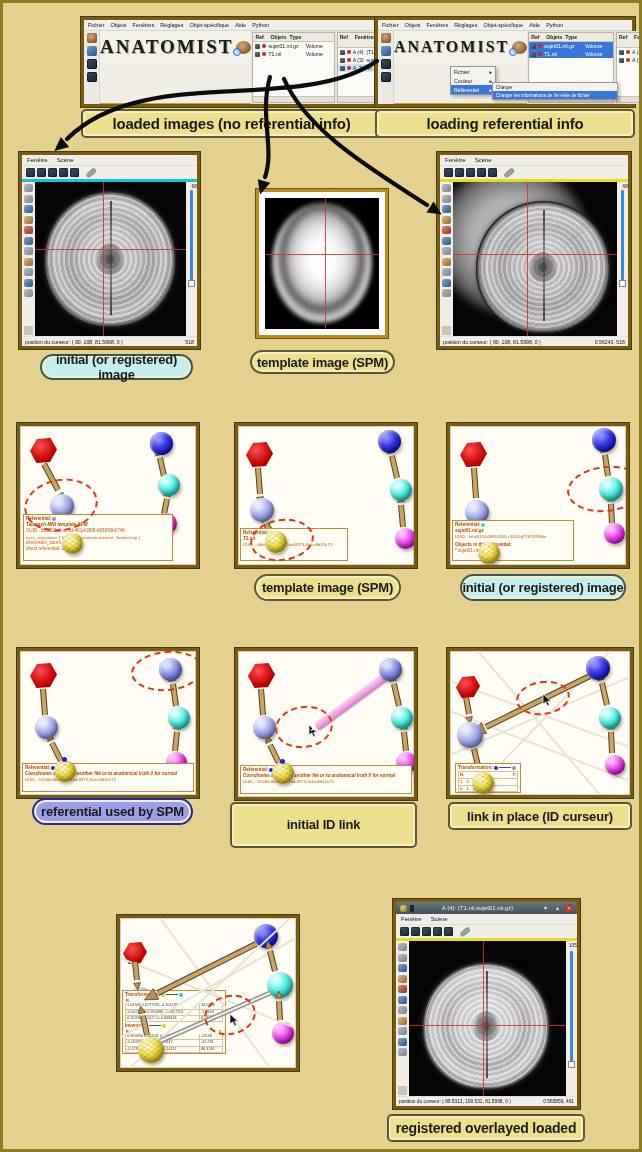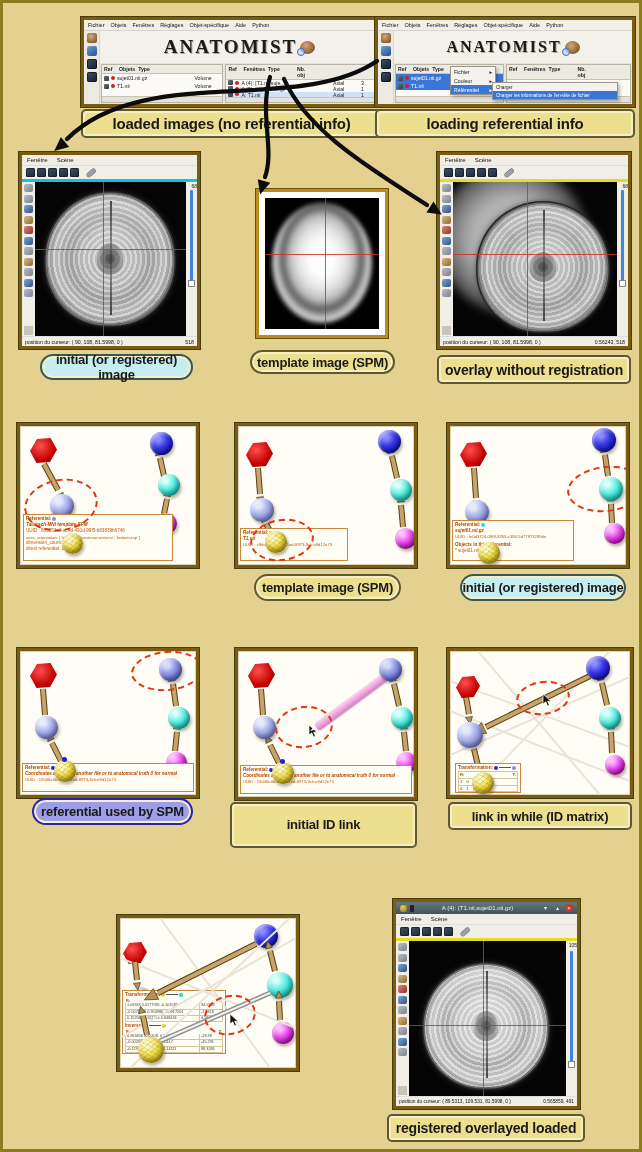--- a/index.html
+++ b/index.html
@@ -22,21 +22,21 @@
   
   .amenubar{height:10px;display:flex;gap:6px;align-items:center;padding:0 4px;font-size:5.5px;color:#111;
             background:#f2efe9;border-bottom:1px solid #d8d4ca;}
   .abody{display:flex;height:calc(100% - 11px);}
   .aicons{width:15px;background:#eceae2;border-right:1px solid #d8d4ca;display:flex;flex-direction:column;
           align-items:center;gap:3px;padding-top:2px;}
   .aicon{width:10px;height:10px;border-radius:2px;display:block;}
   .aicon.i1{background:radial-gradient(circle at 40% 35%,#d2a878,#8a5f2e 75%);}
   .aicon.i2{background:linear-gradient(145deg,#6f9fd8,#2a4f86);}
   .aicon.i3,.aicon.i4{background:linear-gradient(145deg,#3d5166,#141f2c);box-shadow:inset 0 0 0 1px #0008;}
-  .amain{flex:1;display:flex;flex-direction:column;min-width:0;}
+  .amain{flex:1;display:flex;flex-direction:row;min-width:0;}
   .alogo{height:32px;display:flex;align-items:center;justify-content:center;background:#f4f1ea;}
   .alogo .txt{font-family:"Liberation Serif",serif;font-weight:bold;font-size:19px;letter-spacing:2px;color:#1b1b1b;
               text-shadow:1px 1px 0 rgba(90,80,60,.45);}
   .lbrain{width:15px;height:13px;border-radius:50%;background:radial-gradient(circle at 40% 35%,#d2a878,#8a5f2e 70%);
           margin-left:3px;position:relative;}
   .lbrain::after{content:"";position:absolute;left:-3px;bottom:-2px;width:6px;height:6px;border:1.5px solid #2a6fd8;
           border-radius:50%;background:rgba(180,210,250,.6);}
   .alists{flex:1;display:flex;gap:2px;padding:1px;background:#e7e4dc;min-height:0;}
   .panel{background:#fbfaf7;border:1px solid #b9b4a6;display:flex;flex-direction:column;font-size:5.2px;
          color:#222;min-width:0;overflow:hidden;}
@@ -451,23 +451,20 @@
         <span class="sval">68</span>
         <div class="strack" style="top:8px;height:92px"></div>
         <div class="sthumb" style="top:98px"></div>
       </div>
     </div>
     <div class="vstatus">
       <span>position du curseur: ( 90, 108, 81.5998, 0 )</span>
       <span>0.56243, 518</span>
     </div>
   </div>
-  <div class="cap" style="left:434px;top:352px;width:194px;height:29px">
-    <div>overlay without registration</div>
-  </div>
 
   <div class="gwin" style="left:14px;top:420px;width:182px;height:145px">
     <svg class="glayer" viewBox="0 0 176 139">
       <g class="ar">
           <line class="bg" x1="24" y1="38" x2="38" y2="64"></line>
           <line x1="24" y1="38" x2="38" y2="64"></line>
           <polygon points="0,-3.5 7,0 0,3.5" transform="translate(40,68) rotate(62)"></polygon>
         </g>
       <g class="ar">
           <line class="bg" x1="52" y1="112" x2="46" y2="94"></line>
@@ -714,21 +711,21 @@
       <div class="mrow hdr">
           <span>R:</span>
           <span>T:</span>
         </div>
       <div class="mrow">1 0 0 0</div>
       <div class="mrow">0 1 0 0</div>
       <div class="mrow">0 0 1 0</div>
     </div>
   </div>
   <div class="cap" style="left:445px;top:799px;width:184px;height:28px;font-size:13px">
-    <div>link in while (ID matrix)</div>
+    <div>link in place (ID curseur)</div>
   </div>
 
   <div class="gwin" style="left:114px;top:912px;width:182px;height:156px">
     <svg class="glayer top" viewBox="0 0 176 150">
       <line class="faint" x1="0" y1="40" x2="176" y2="110"></line>
       <line class="faint" x1="0" y1="120" x2="176" y2="20"></line>
       <line class="faint" x1="40" y1="0" x2="150" y2="150"></line>
       <line class="faint" x1="170" y1="0" x2="10" y2="150"></line>
       <g class="ar">
           <line class="bg" x1="15" y1="44" x2="17" y2="62"></line>

